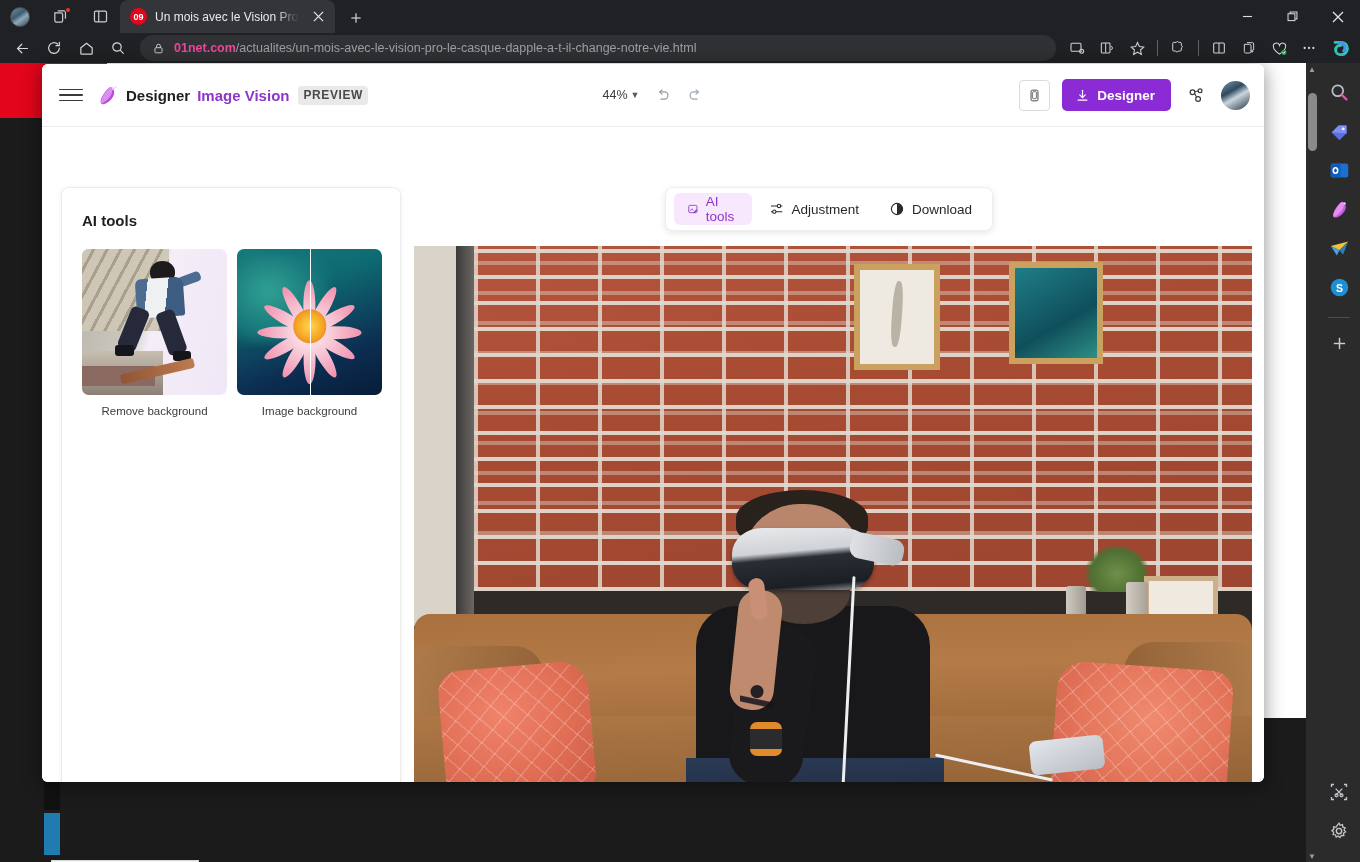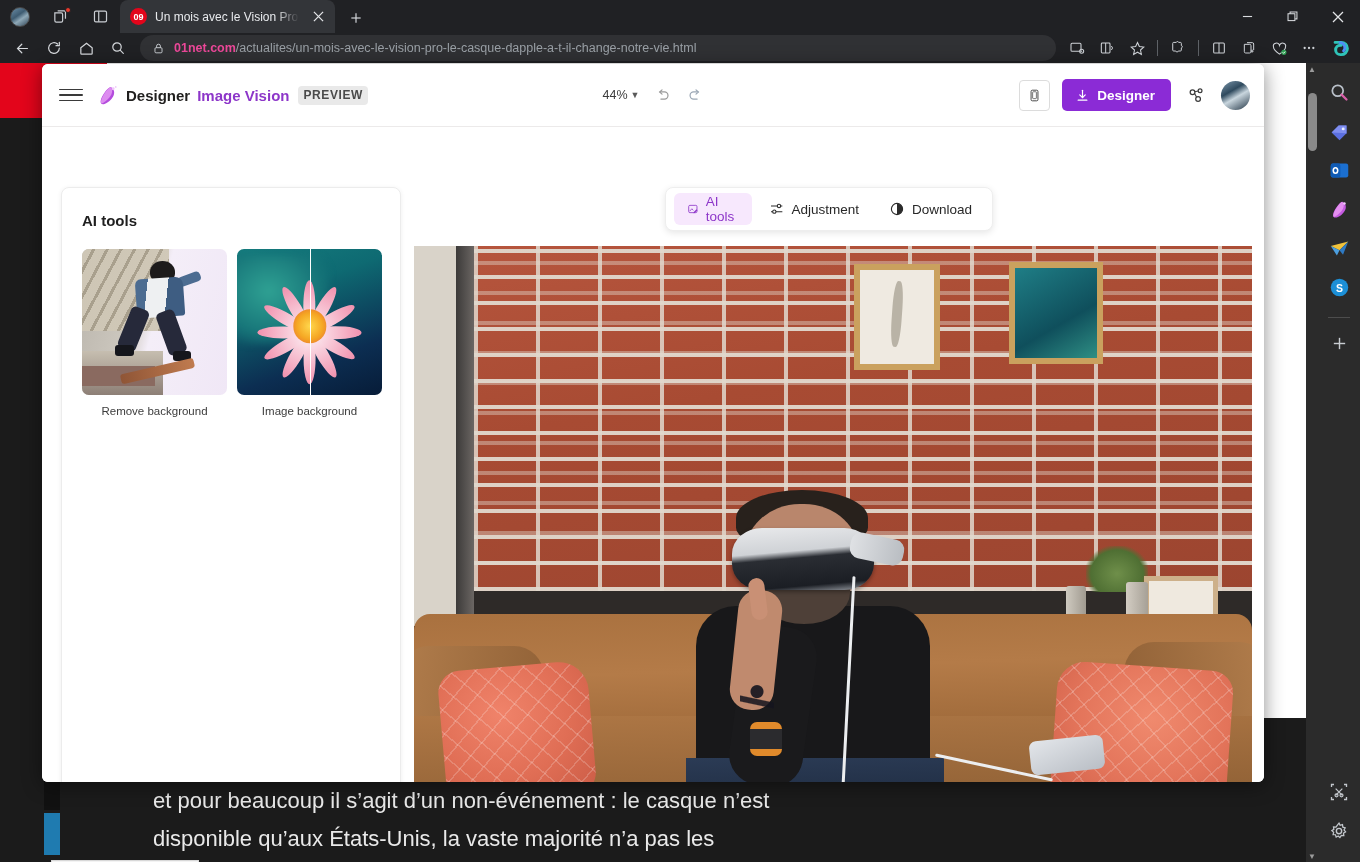--- a/index.html
+++ b/index.html
@@ -450,25 +450,20 @@
 </head>
 <body>
 
 <div id="root">
 
   <div class="pagearea">
     <div class="site-white-col"></div>
     <div class="site-red"></div>
     <div class="article-dark"></div>
 
-    <div class="article-text">
-      <span class="clip">Le lancement du Vision Pro remonte à un peu plus d’un mois,</span>
-      <span>et pour beaucoup il s’agit d’un non-événement : le casque n’est</span><br>
-      <span>disponible qu’aux États-Unis, la vaste majorité n’a pas les</span>
-    </div>
 
     <div class="share-rail">
       <div class="share-btn" style="background:#d4242b"></div>
       <div class="share-btn" style="background:#2f4a7d"></div>
       <div class="share-btn" style="background:#111111"></div>
       <div class="share-btn" style="background:#1f7bb0"></div>
     </div>
 
     <div class="print-btn">
       

